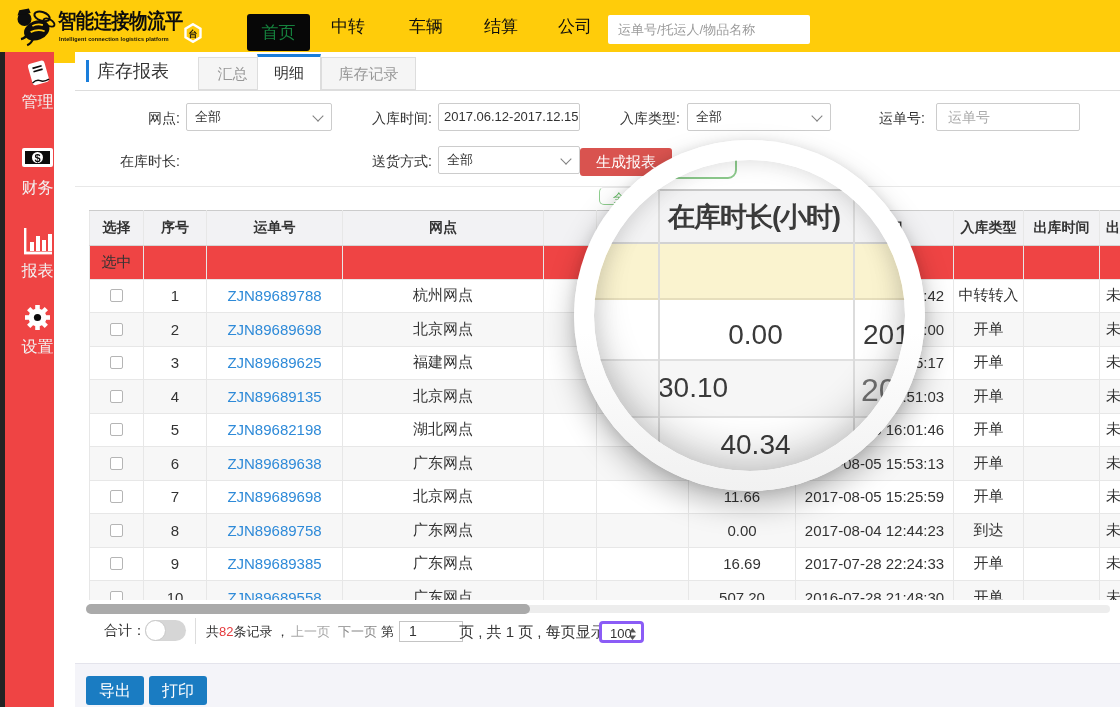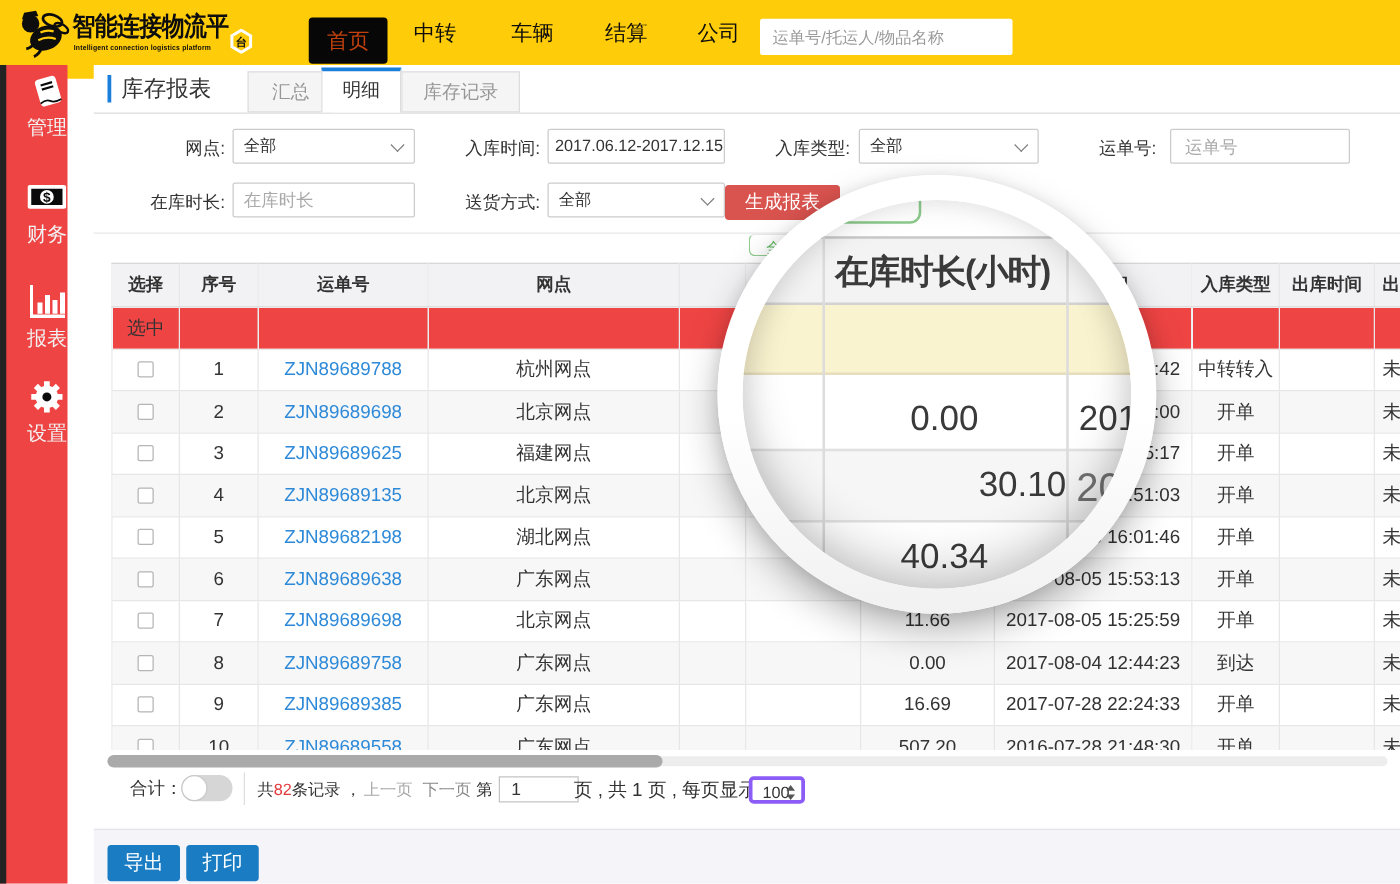--- a/index.html
+++ b/index.html
@@ -1,21 +1,21 @@
 <!DOCTYPE html>
 <html><head><meta charset="utf-8">
 <style>
 *{margin:0;padding:0;box-sizing:border-box}
 html,body{width:1120px;height:707px;overflow:hidden}
 body{position:relative;font-family:"Liberation Sans",sans-serif;background:#fff;color:#333}
 
 #topbar{position:absolute;left:0;top:0;width:1120px;height:63px;background:#ffcc0a}
 #logo-cn{position:absolute;left:58px;top:7px;font-size:21px;font-weight:bold;color:#0d0d0d;letter-spacing:-0.5px;transform:scaleX(0.87);transform-origin:left}
 #logo-en{position:absolute;left:59px;top:36px;font-size:7px;font-weight:bold;color:#0d0d0d;transform:scale(0.78,0.85);transform-origin:left top;letter-spacing:0.2px}
-#nav-home{position:absolute;left:247px;top:14px;width:63px;height:37px;background:#070707;border-radius:3px;color:#c2410c;font-size:17px;text-align:center;line-height:37px}
+#nav-home{position:absolute;left:247px;top:14px;width:63px;height:37px;background:#070707;border-radius:3px;color:#15803d;font-size:17px;text-align:center;line-height:37px}
 .nav-it{position:absolute;top:0;height:52px;line-height:54px;font-size:17px;color:#0d0d0d}
 #search{position:absolute;left:608px;top:15px;width:202px;height:29px;background:#fff;border-radius:2px;font-size:13px;color:#9a9a9a;line-height:29px;padding-left:10px}
 
 #sidebar{position:absolute;left:0;top:52px;width:54px;height:655px;background:#ef4444}
 #sidebar:before{content:"";position:absolute;left:0;top:0;width:5px;height:655px;background:#232323}
 .side-ic{position:absolute;left:0;width:75px;text-align:center}
 .side-lb{position:absolute;left:0;width:75px;text-align:center;color:#f2f2f2;font-size:16px}
 
 #content{position:absolute;left:75px;top:52px;width:1045px;height:655px;background:#fff}
 
@@ -137,21 +137,20 @@
   <div class="flabel" style="left:25px;top:58px;width:80px">网点:</div>
   <div class="fbox" style="left:111px;top:51px;width:146px">全部<span class="chev"></span></div>
   <div class="flabel" style="left:277px;top:58px;width:80px">入库时间:</div>
   <div class="fbox" style="left:363px;top:51px;width:142px;padding-left:5px;font-size:13px">2017.06.12-2017.12.15</div>
   <div class="flabel" style="left:525px;top:58px;width:80px">入库类型:</div>
   <div class="fbox" style="left:612px;top:51px;width:144px">全部<span class="chev"></span></div>
   <div class="flabel" style="left:770px;top:58px;width:80px">运单号:</div>
   <div class="fbox" style="left:861px;top:51px;width:144px;padding-left:11px"><span class="ph">运单号</span></div>
 
   <div class="flabel" style="left:25px;top:101px;width:80px">在库时长:</div>
-  <div class="fbox" style="left:111px;top:94px;width:146px"><span class="ph">在库时长</span></div>
   <div class="flabel" style="left:277px;top:101px;width:80px">送货方式:</div>
   <div class="fbox" style="left:363px;top:94px;width:142px">全部<span class="chev"></span></div>
   <div id="btn-gen">生成报表</div>
   <div id="fline"></div>
   <div id="btn-green">
       <span style="position:absolute;left:13px;top:2px;font-size:12px;color:#5cb85c">全选本页</span>
     </div>
 
   <div id="tblwrap">
   <table>
@@ -376,19 +375,19 @@
 
 <div id="lens">
   <div id="lensin">
     <div class="lz" style="left:-90px;top:-42px;width:233px;height:61px;border:2.5px solid #8cc98c;border-radius:9px;background:#fff"></div>
     <div class="lz" style="left:0;top:29px;width:311px;height:55px;background:#f3f3f4;border-top:2px solid #c9c9c9;border-bottom:2px solid #d2d2d2"></div>
     <div class="lz" style="left:40px;top:39px;width:240px;font-size:27px;font-weight:bold;color:#3a3a3a;text-align:center;letter-spacing:-1px">在库时长(小时)</div>
     <div class="lz" style="left:0;top:84px;width:311px;height:56px;background:#faf3cf;border-bottom:2px solid #e6debc"></div>
     <div class="lz" style="left:64px;top:159px;width:195px;font-size:28px;color:#3a3a3a;text-align:center">0.00</div>
     <div class="lz" style="left:269px;top:159px;font-size:28px;color:#3a3a3a">201</div>
     <div class="lz" style="left:0;top:199px;width:311px;height:59px;background:#f6f6f6;border-top:2px solid #e0e0e0;border-bottom:2px solid #e0e0e0"></div>
-    <div class="lz" style="left:64px;top:212px;width:195px;font-size:28px;color:#3a3a3a;text-align:right">30.10</div>
+    <div class="lz" style="left:64px;top:212px;width:195px;font-size:28px;color:#3a3a3a;text-align:left">30.10</div>
     <div class="lz" style="left:267px;top:212px;font-size:32px;color:#737373">20</div>
     <div class="lz" style="left:64px;top:269px;width:195px;font-size:28px;color:#3a3a3a;text-align:center">40.34</div>
     <div class="lz" style="left:64px;top:29px;width:2px;height:282px;background:#dcdcdc"></div>
     <div class="lz" style="left:259px;top:29px;width:2px;height:282px;background:#dcdcdc"></div>
   </div>
 </div>
 
 </body></html>

